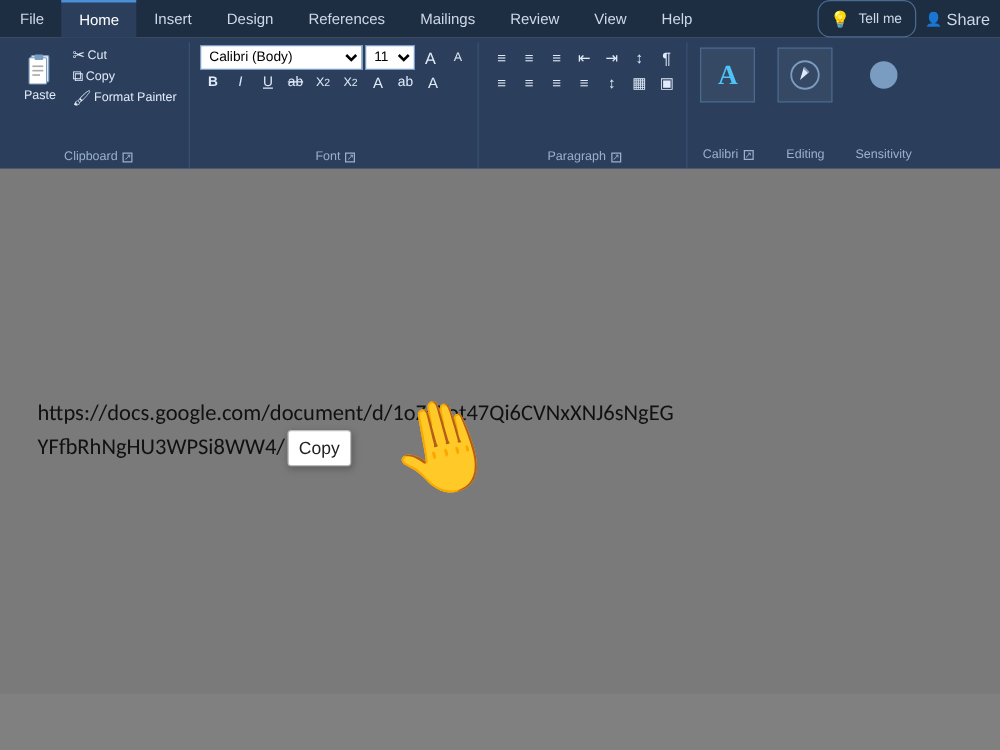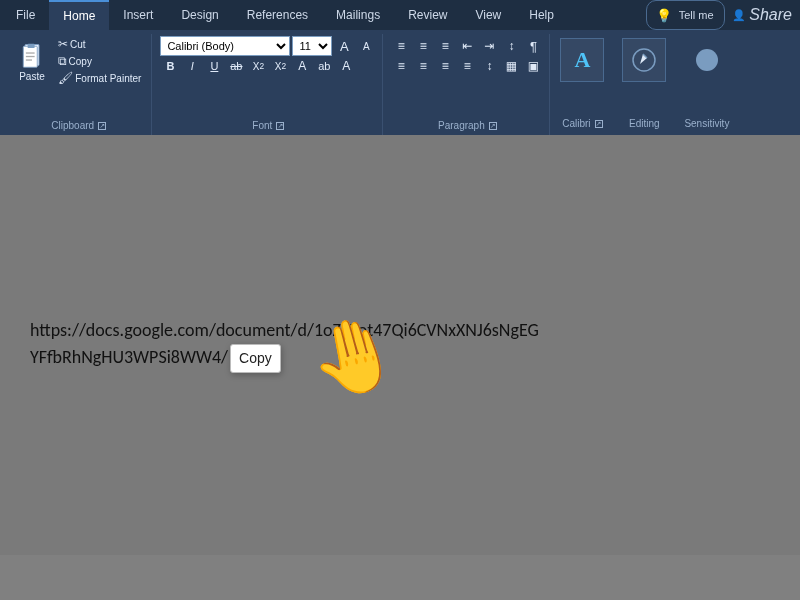--- a/index.html
+++ b/index.html
@@ -322,21 +322,21 @@
     <button class="tab">View</button>
     <button class="tab">Help</button>
 
     <div class="tell-me-area" style="position:relative;top:0;right:auto;margin-left:auto;">
       <span class="tell-me-icon">💡</span>
       <span class="tell-me-text">Tell me</span>
     </div>
 
     <div style="display:flex;align-items:center;padding:0 8px;cursor:pointer;">
       <span style="color:#cdd8e8;font-size:11px;">👤</span>
-      <span style="color:#cdd8e8;font-size:16px;margin-left:3px;font-style:italic;">Share</span>
+      <span style="color:#cdd8e8;font-size:13px;margin-left:3px;">Share</span>
     </div>
   </div>
 
   <div class="ribbon-content">
 
     <div class="ribbon-group">
       <div class="clipboard-group">
         <button class="paste-btn">
           <svg class="paste-icon" viewBox="0 0 28 32">
             <rect x="6" y="4" width="16" height="24" rx="1" fill="#e8f0fe" stroke="#7a9cc0" stroke-width="1"></rect>

